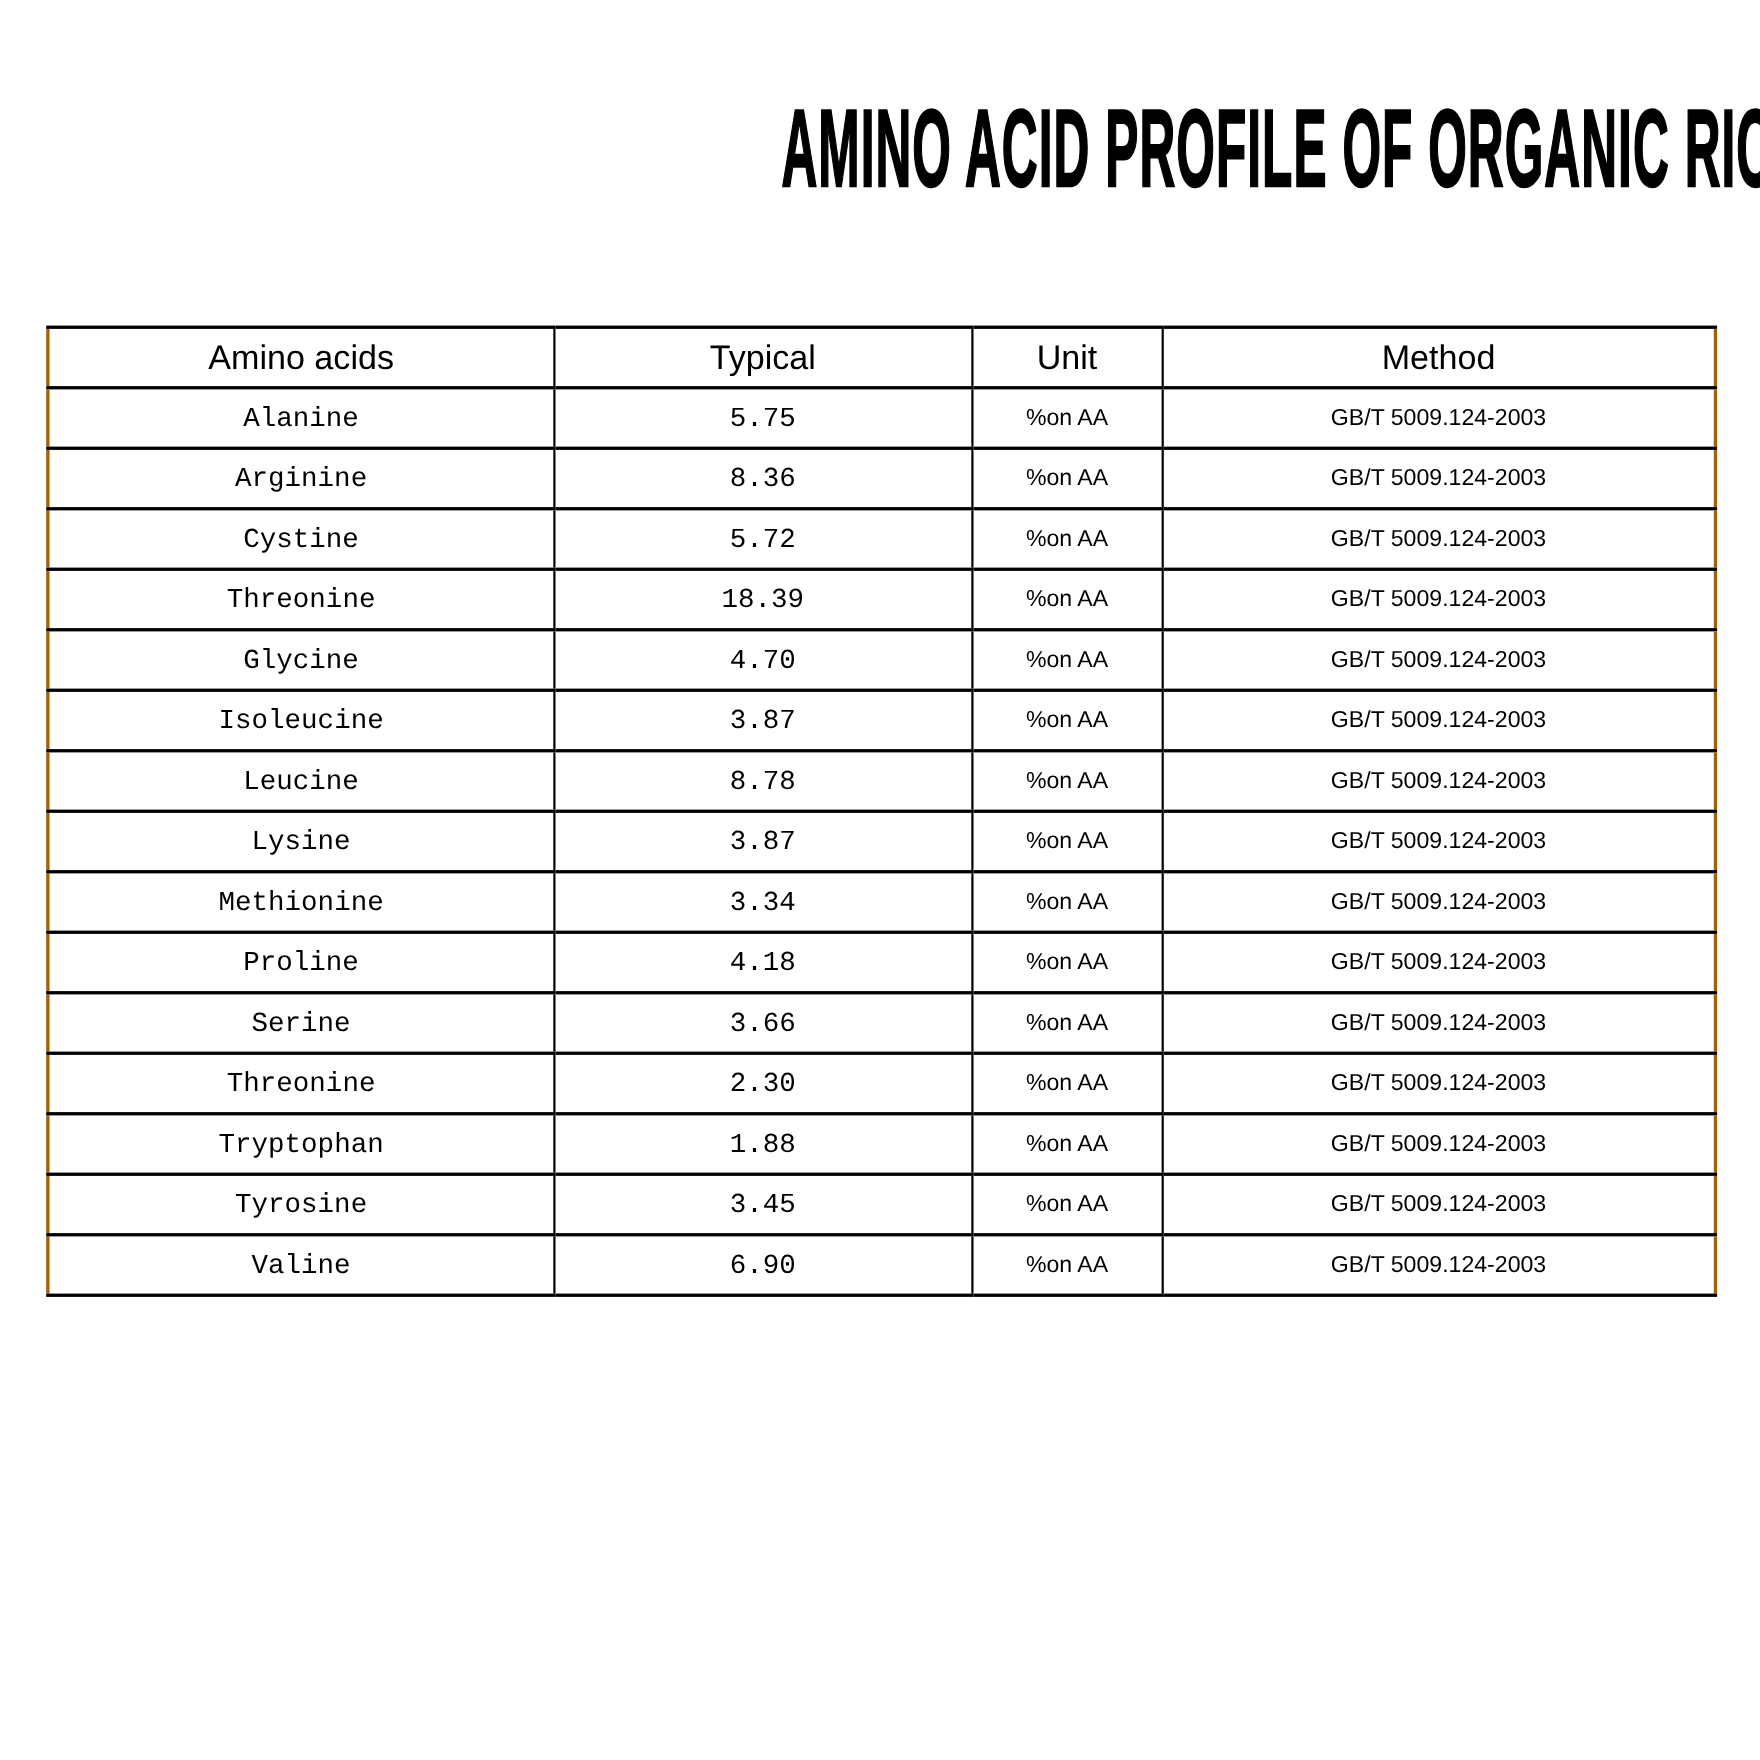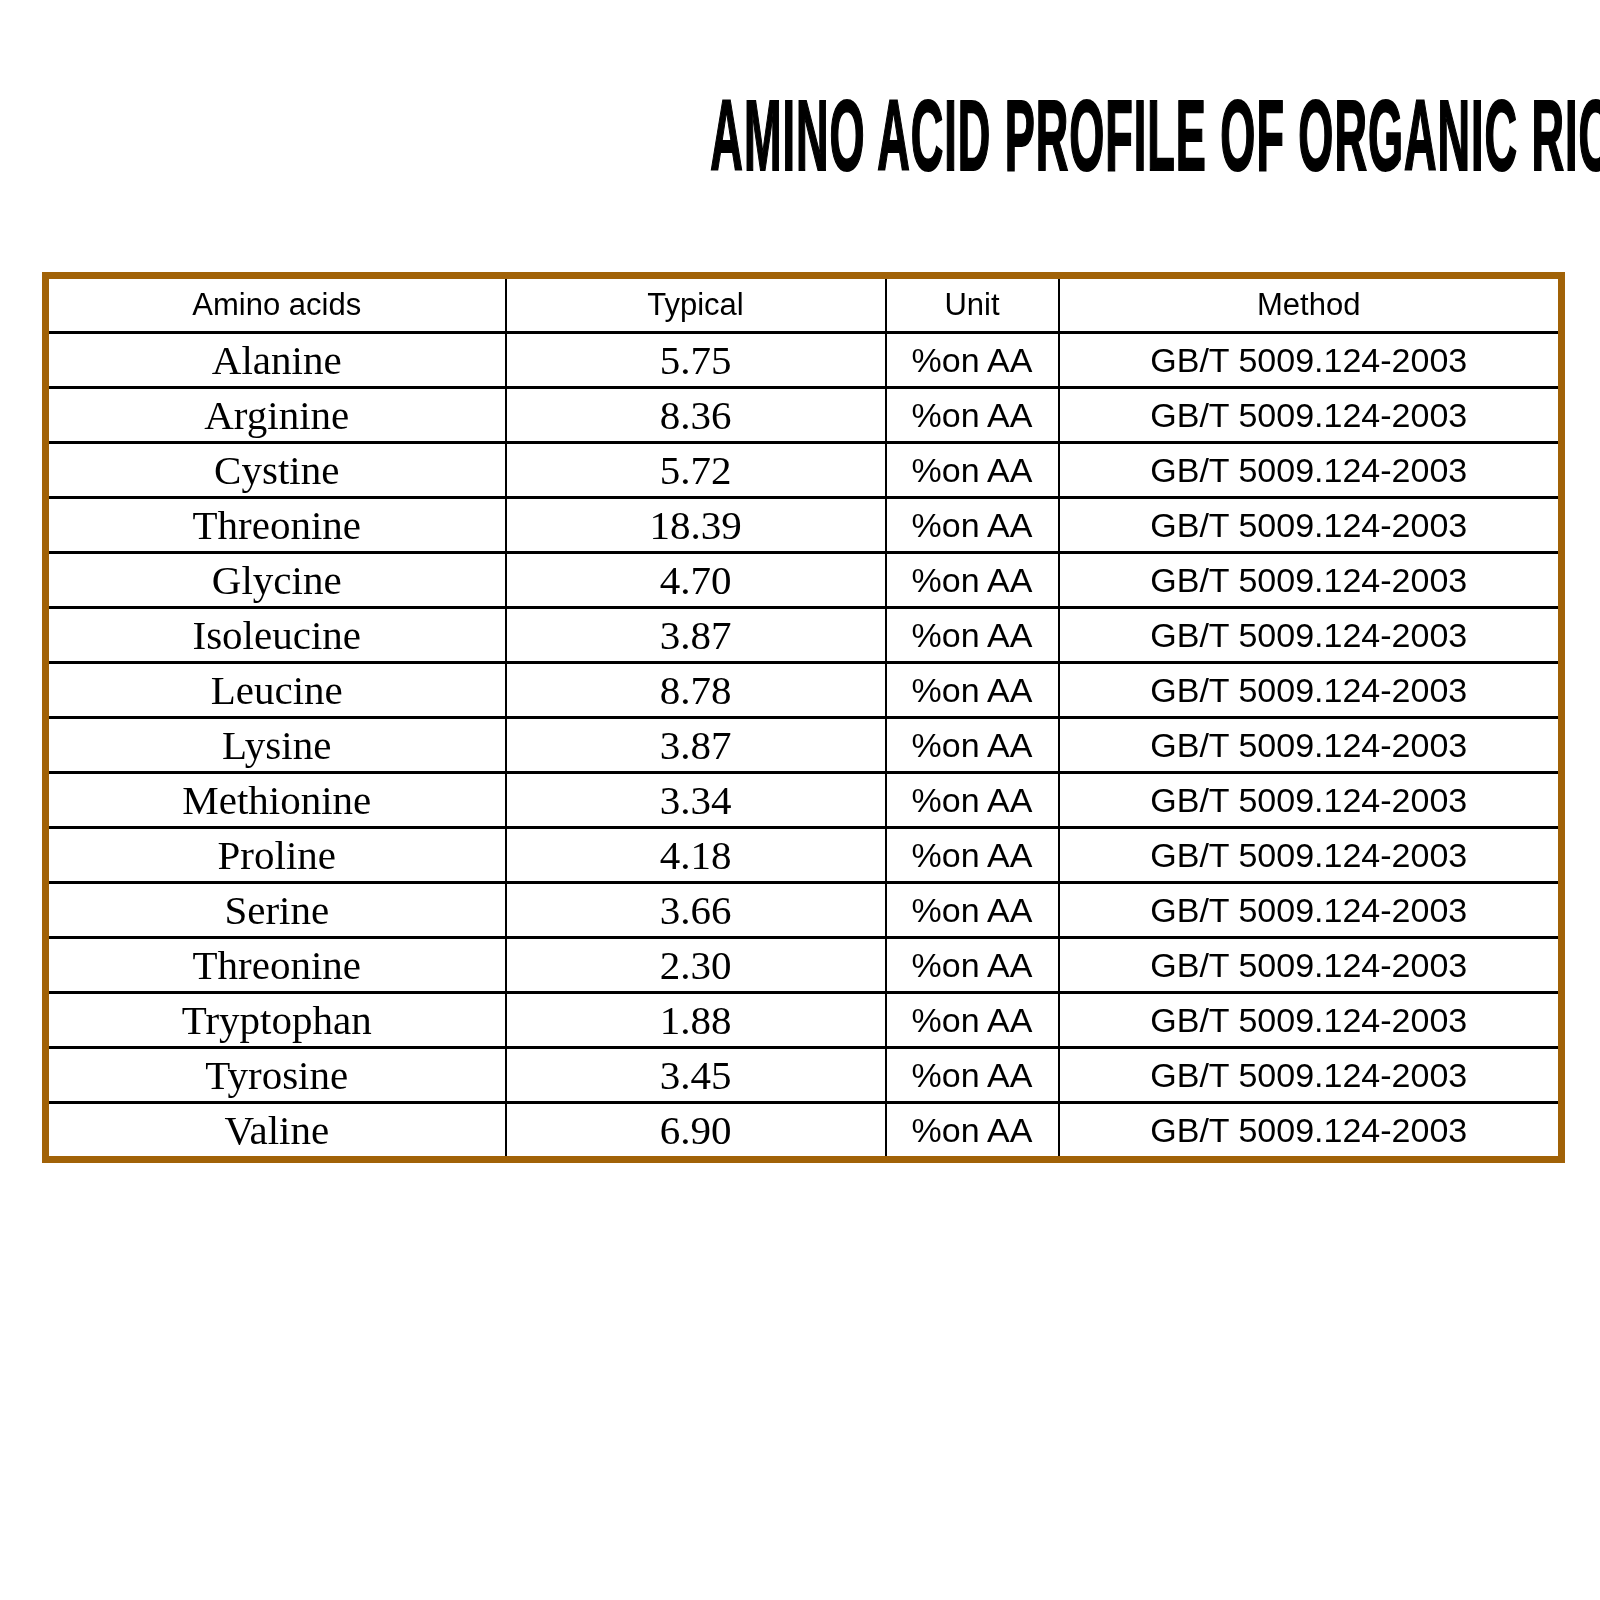--- a/index.html
+++ b/index.html
@@ -28,51 +28,51 @@
     font-weight: 800;
     font-size: 96px;
     line-height: 1.0;
     letter-spacing: 2px;
     -webkit-text-stroke: 2px #000000;
     transform: scale(0.47, 1.04);
     transform-origin: center center;
   }
   table.aa-table {
     position: absolute;
-    top: 272px;
+    top: 296px;
     left: 42px;
     width: 1516px;
     border-collapse: collapse;
     table-layout: fixed;
-    border: 7px solid #a16207;
+    border: 3px solid #a16207;
   }
   .aa-table th, .aa-table td {
     border-left: 2px solid #000000;
     border-right: 2px solid #000000;
     border-top: 3px solid #000000;
     border-bottom: 3px solid #000000;
     text-align: center;
     vertical-align: middle;
     height: 52px;
     padding: 0;
     overflow: hidden;
   }
   .aa-table th {
     font-family: "Liberation Sans", sans-serif;
     font-size: 31px;
     font-weight: 400;
   }
   .aa-table td.serif {
-    font-family: Liberation Serif, serif;
-    font-size: 41px;
+    font-family: Liberation Mono, monospace;
+    font-size: 25px;
     font-weight: 400;
   }
   .aa-table td.sans {
     font-family: "Liberation Sans", sans-serif;
-    font-size: 34px;
+    font-size: 21px;
     font-weight: 400;
     border-radius: 26px;
   }
 </style>
 </head>
 <body>
 
 <div class="title-wrap">
   <span class="title">AMINO ACID PROFILE OF ORGANIC RICE PROTEIN 80%</span>
 </div>

